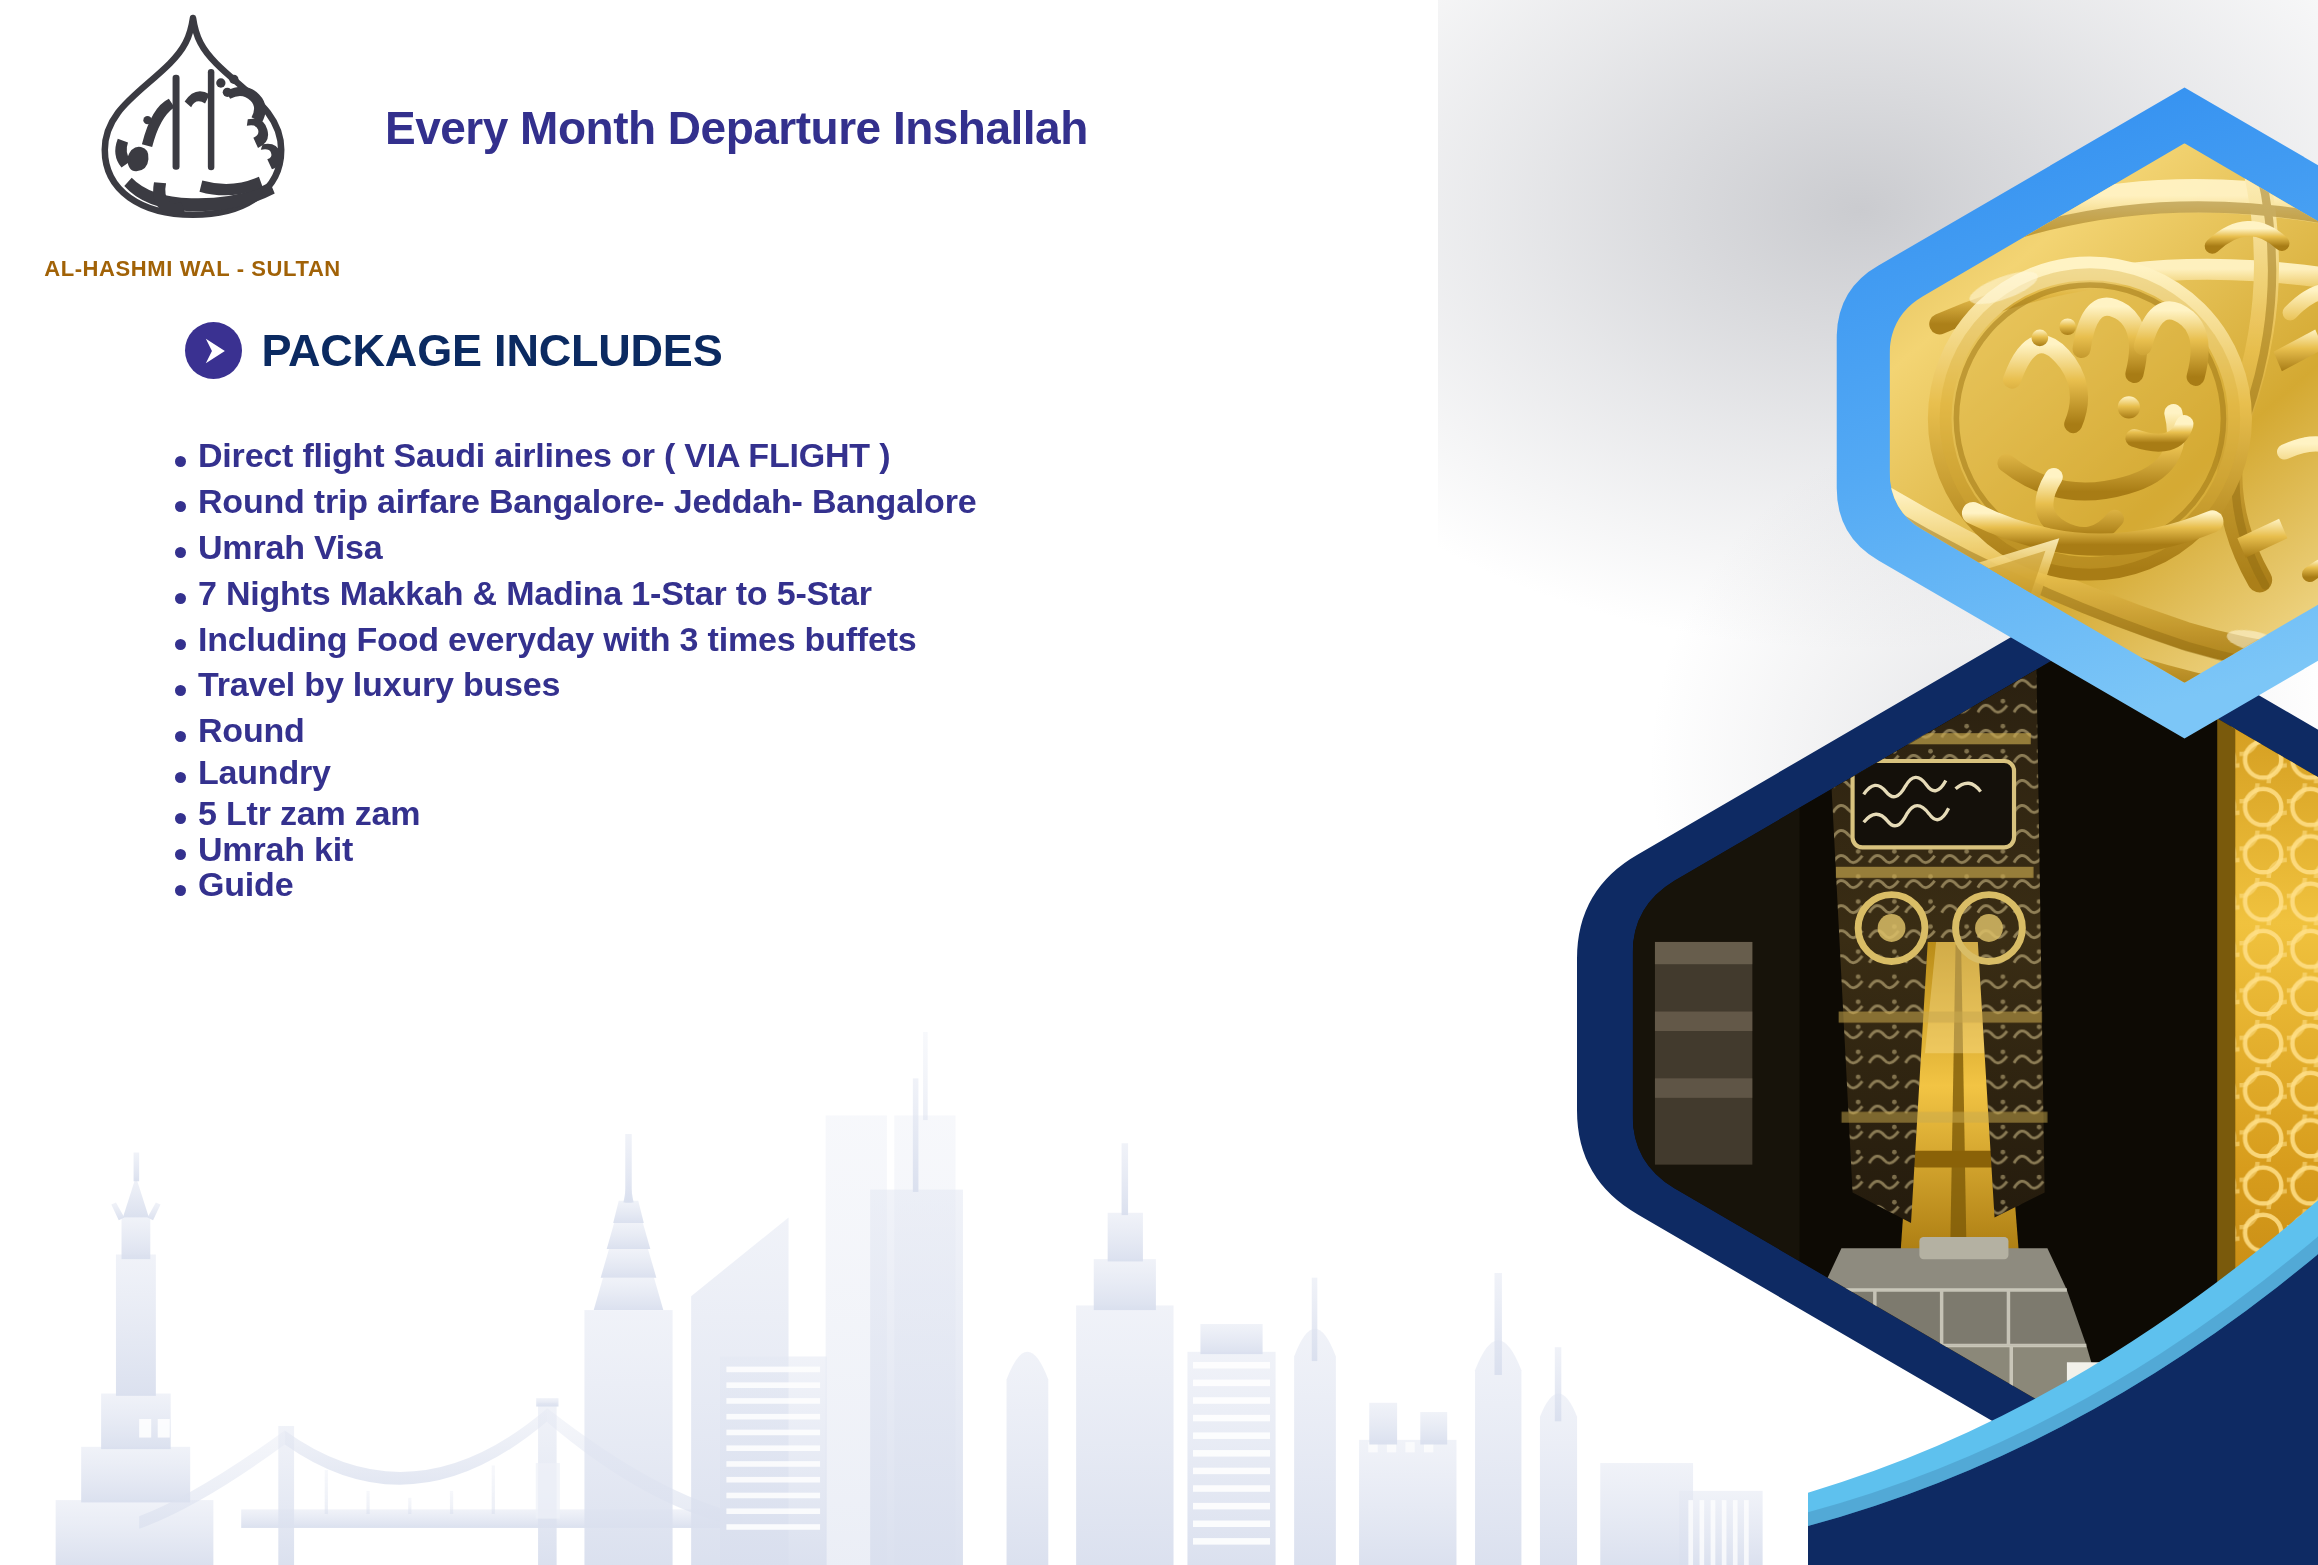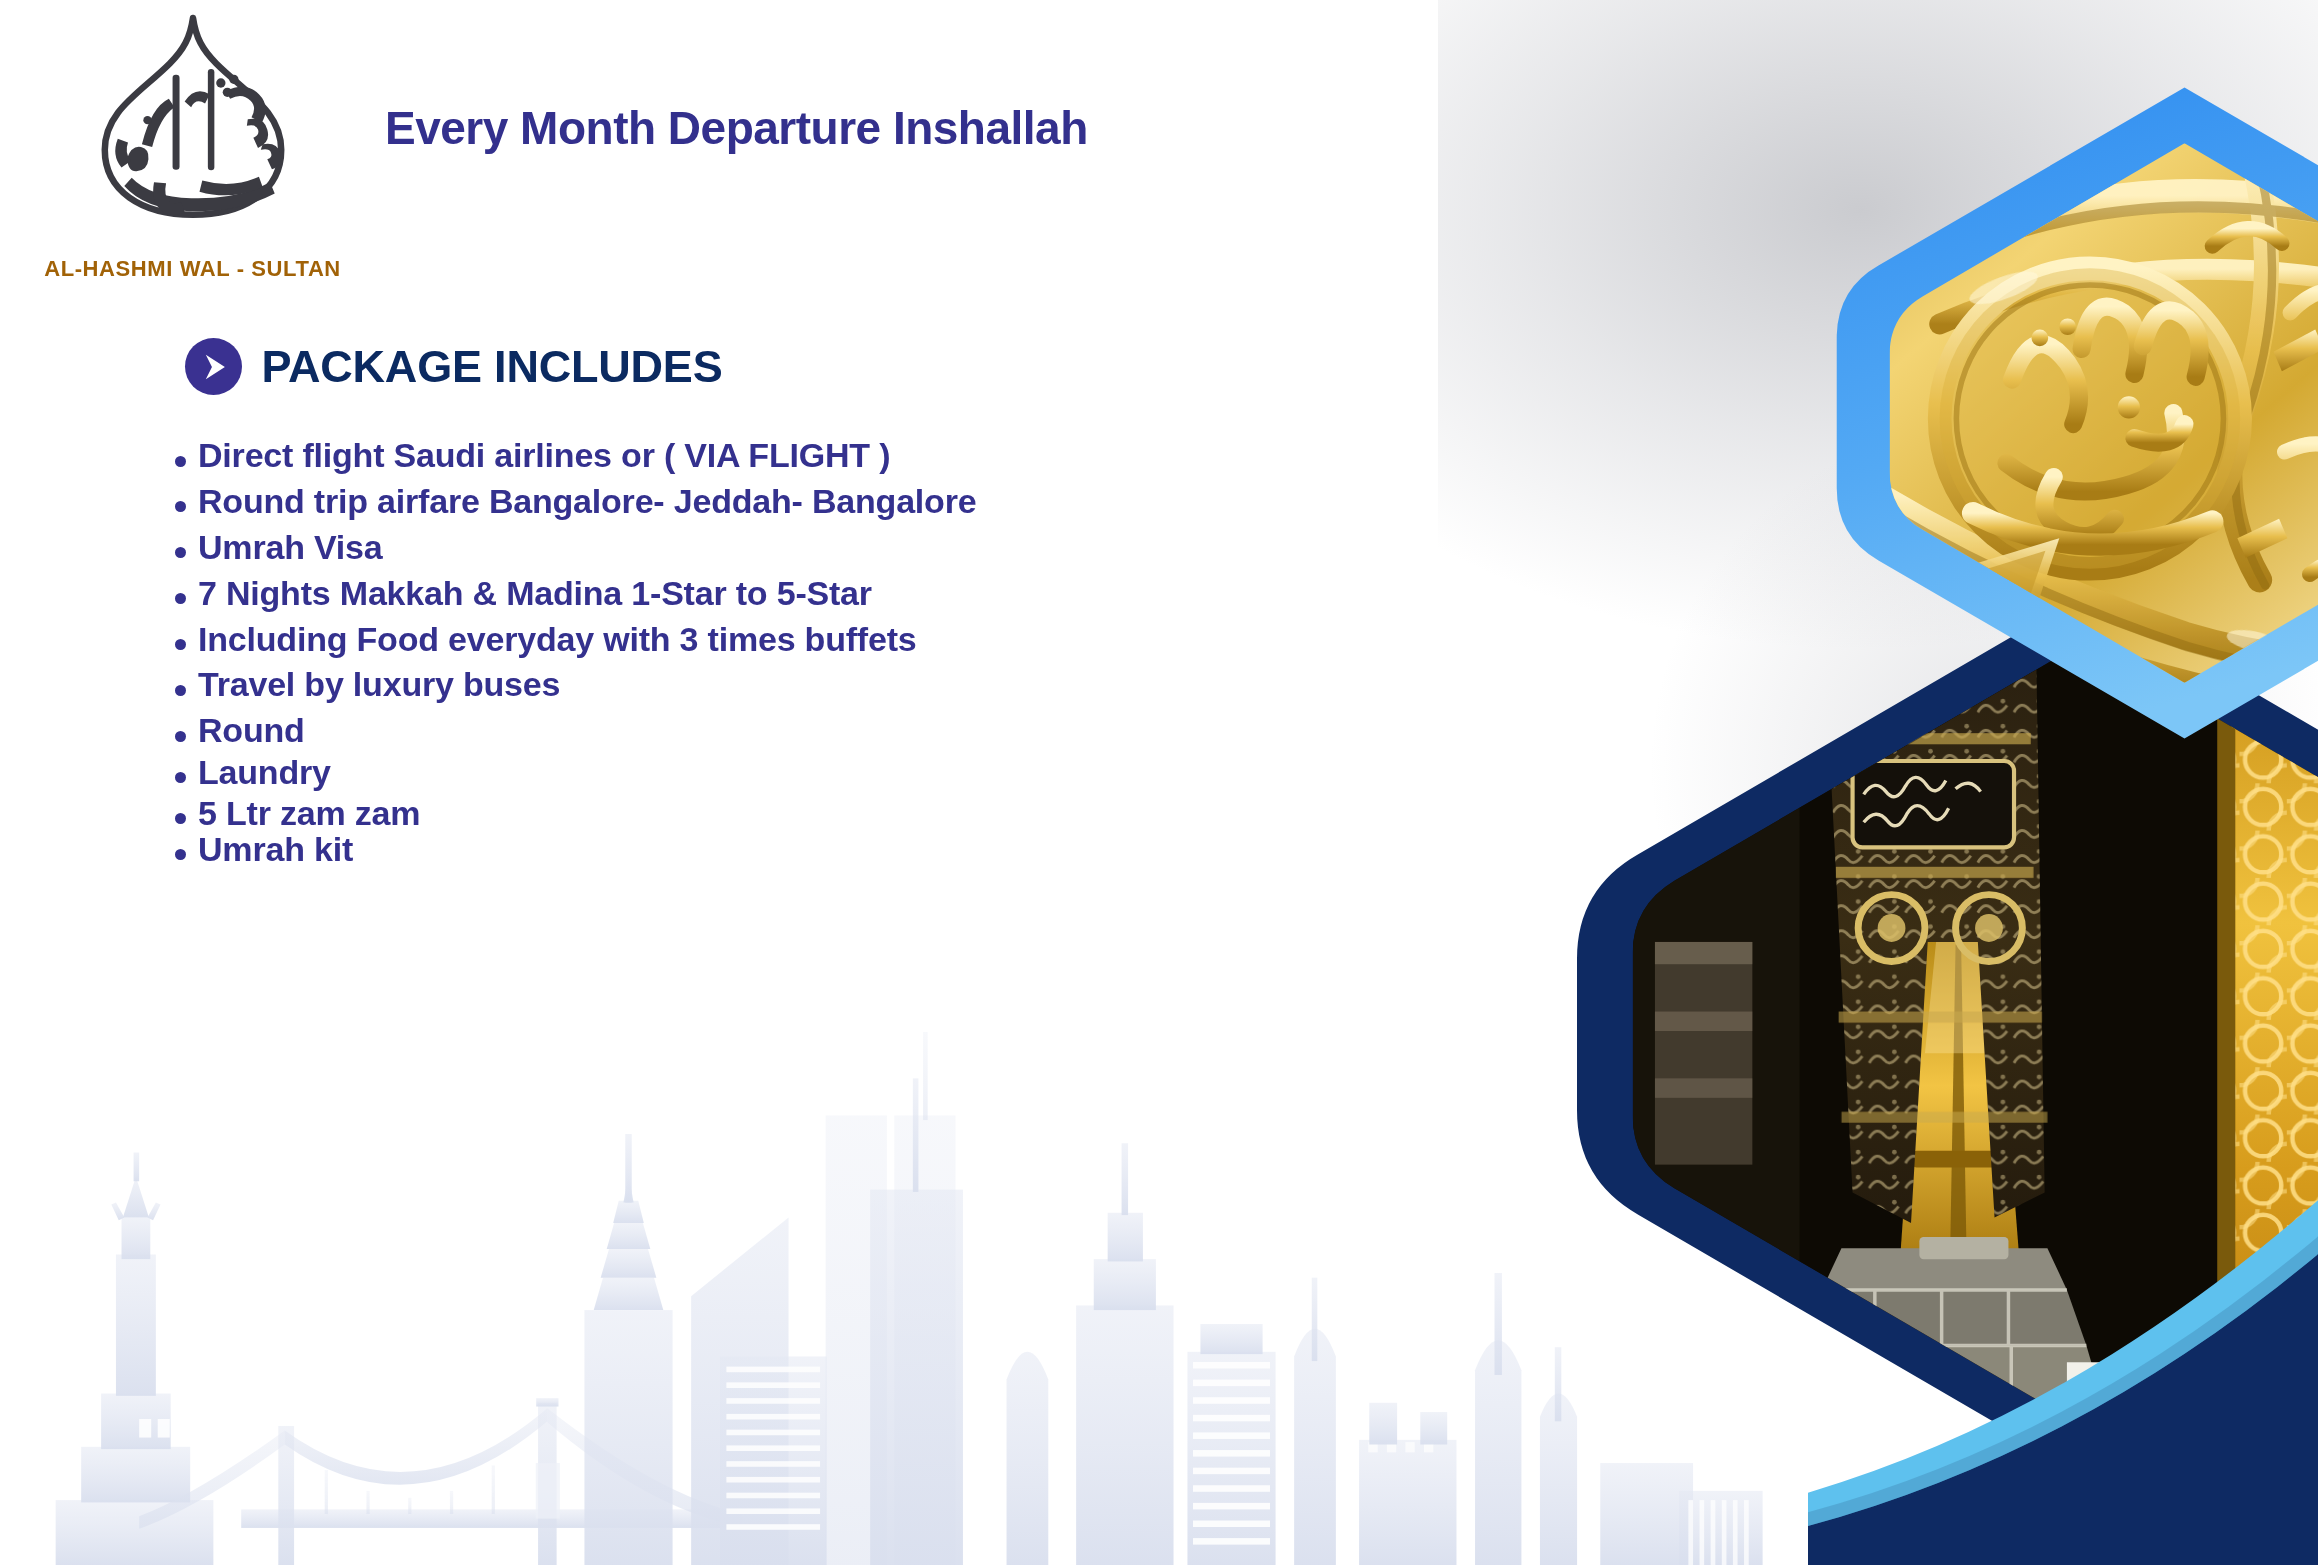--- a/index.html
+++ b/index.html
@@ -69,21 +69,21 @@
     font-weight:bold;
     color:#33308d;
     letter-spacing:-0.5px;
     white-space:nowrap;
     text-shadow:1.4px 1.4px 0 rgba(255,255,255,.75);
   }
 
   
   .sect-head {
     position:absolute;
-    left:185px; top:338px;
+    left:185px; top:322px;
     display:flex; align-items:center;
     gap:19.5px;
   }
   .arrow-badge {
     width:57px; height:57px;
     border-radius:50%;
     background:#3a3191;
     display:flex; align-items:center; justify-content:center;
     flex:0 0 auto;
   }
@@ -361,20 +361,24 @@
         <span>Laundry</span>
       </li>
     <li class="sp-s">
         <span class="dot"></span>
         <span>5 Ltr zam zam</span>
       </li>
     <li class="sp-s">
         <span class="dot"></span>
         <span>Umrah kit</span>
       </li>
+    <li class="sp-s">
+        <span class="dot"></span>
+        <span>Guide</span>
+      </li>
   </ul>
 
   <div class="hex-wrap" id="hex-bottom">
     <svg viewBox="0 0 730 633" xmlns="http://www.w3.org/2000/svg">
       <defs>
         <clipPath id="clipHexB">
           <path d="M365 34 L660 206 Q690 224 690 258 L690 375 Q690 409 660 427 L365 599 Q365 599 365 599 L70 427 Q40 409 40 375 L40 258 Q40 224 70 206 Z"></path>
         </clipPath>
         <linearGradient id="kaabaBg" x1="0" y1="0" x2="1" y2="1">
           <stop offset="0%" stop-color="#110e08"></stop>

